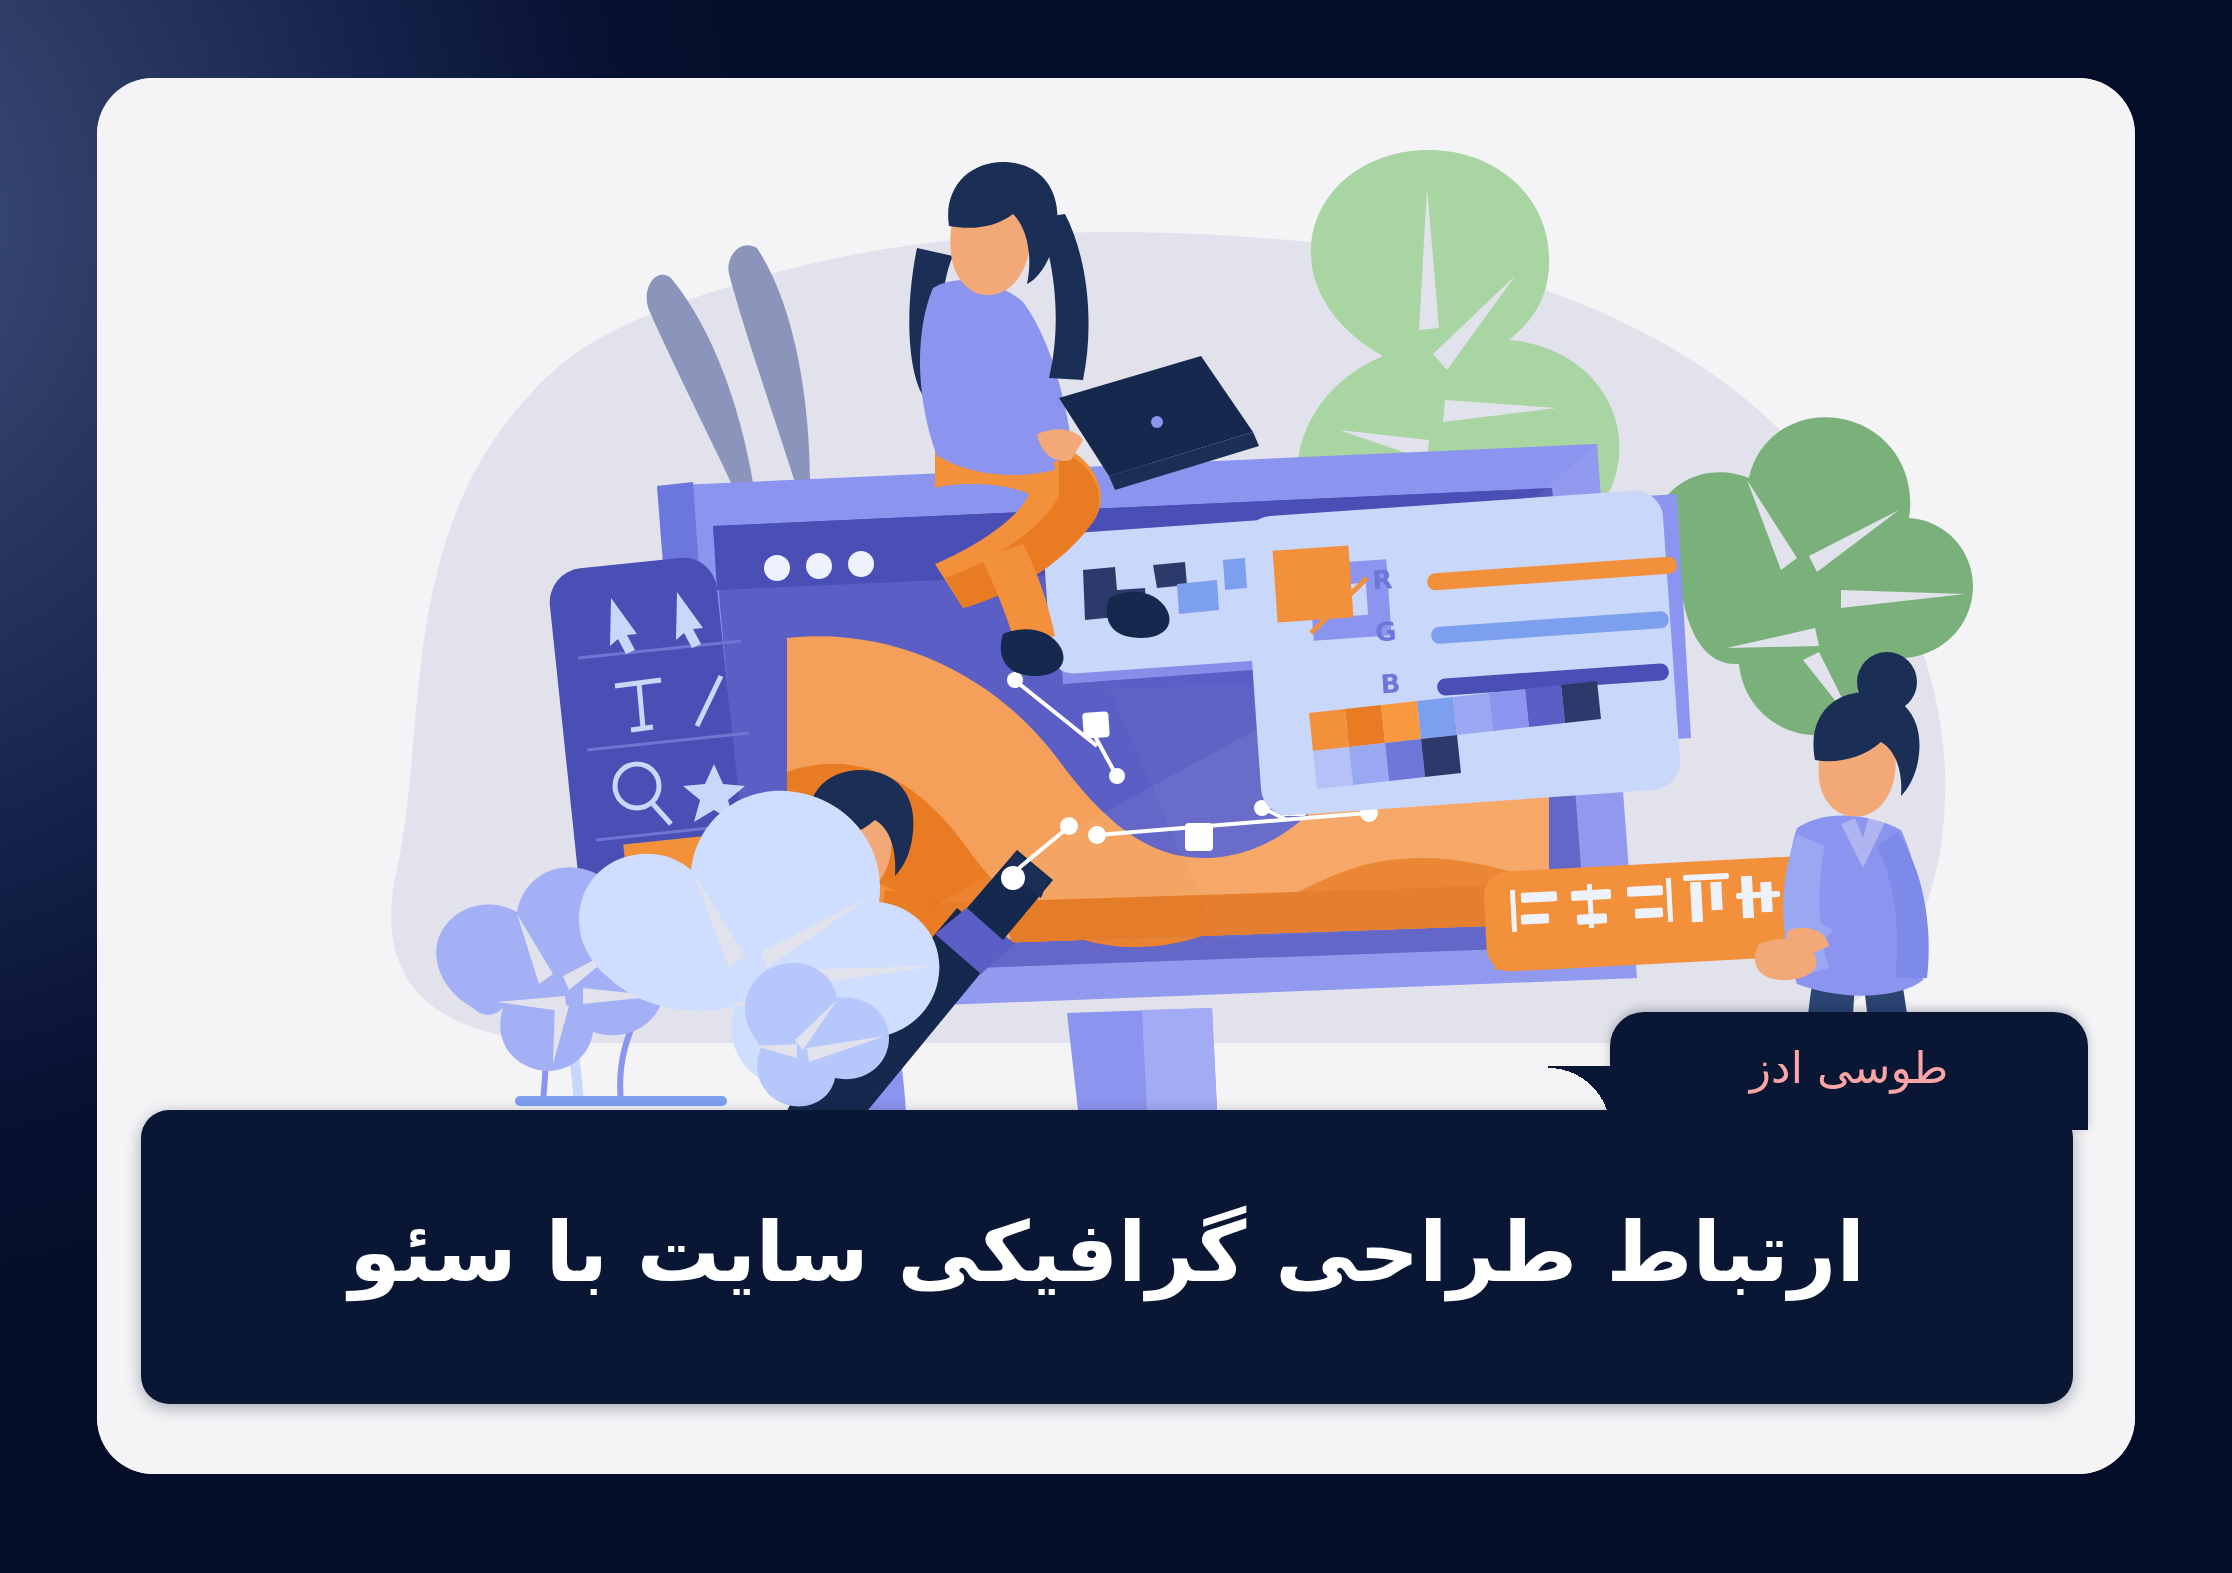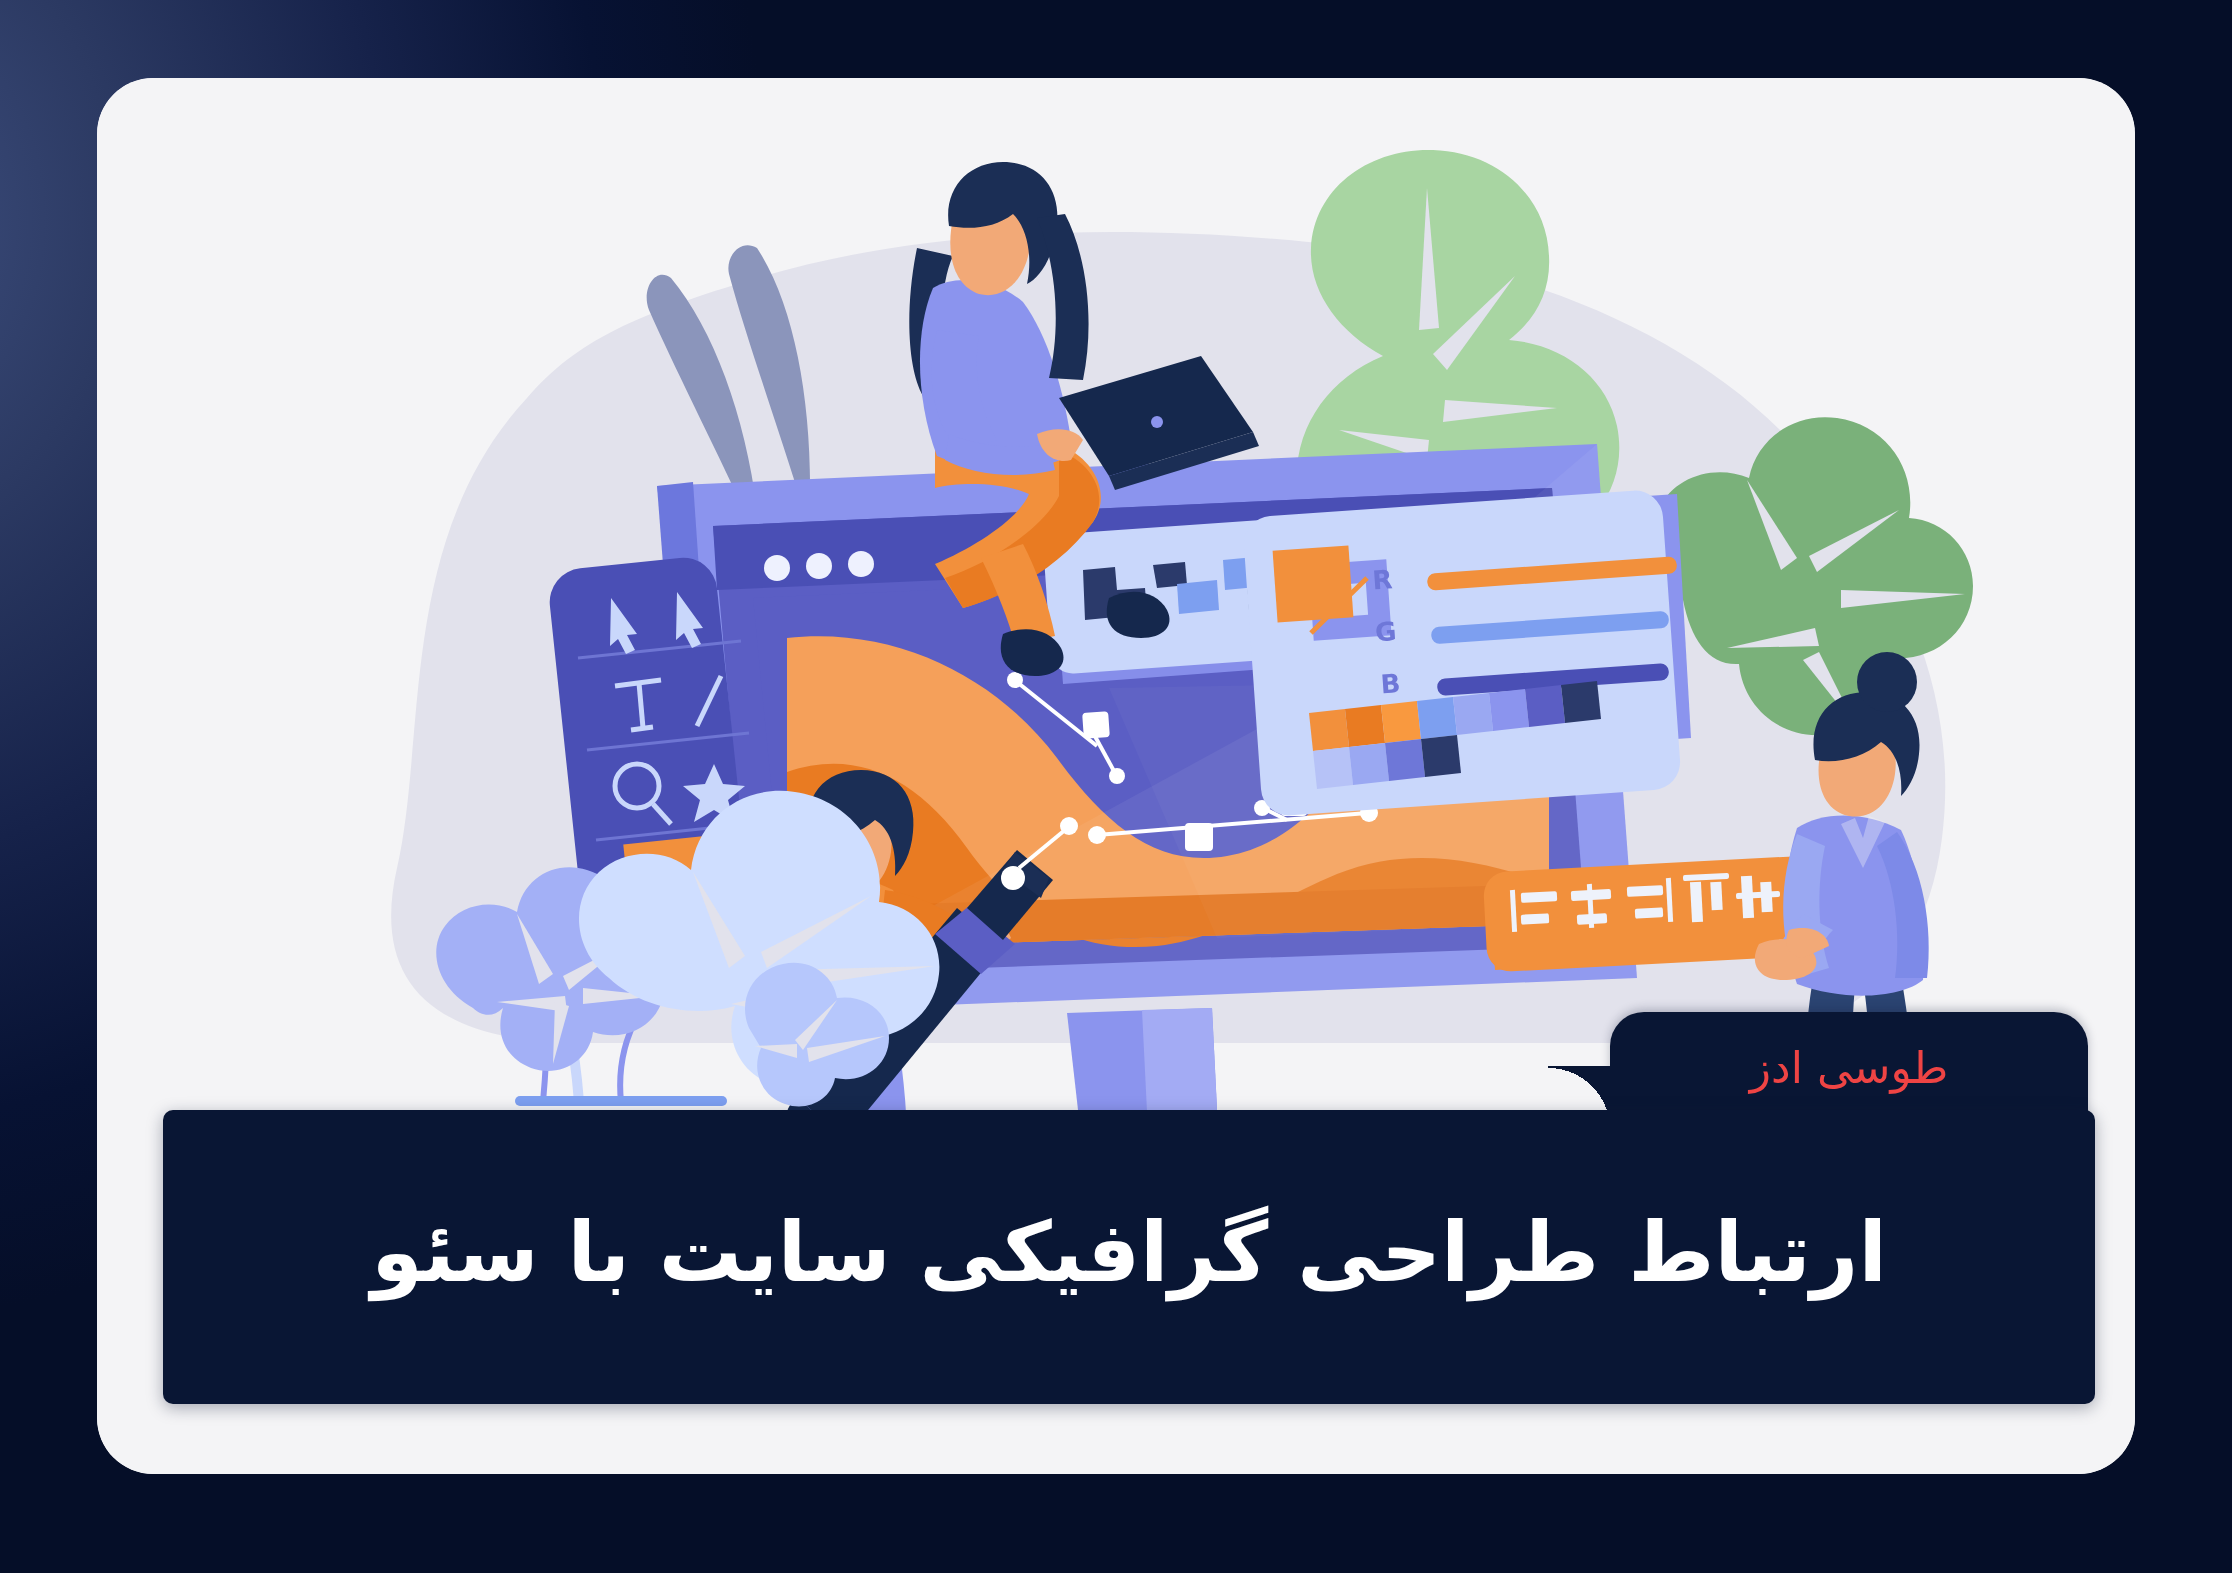--- a/index.html
+++ b/index.html
@@ -25,39 +25,39 @@
     position:absolute;left:97px;top:1036px;width:2038px;height:438px;
     background:#f4f4f6;border-radius:0 0 56px 56px;
   }
 
   
   #illus{position:absolute;left:97px;top:78px;width:2038px;height:1396px;overflow:hidden;border-radius:56px;}
   #illus svg{display:block;width:2038px;height:1396px;}
 
   
   #title-panel{
-    position:absolute;left:163px;top:1110px;width:1932px;height:294px;
-    background:#091634;border-radius:10px;
+    position:absolute;left:141px;top:1110px;width:1932px;height:294px;
+    background:#091634;border-radius:28px;
     box-shadow:0 4px 16px rgba(20,28,55,.35);
   }
   #title-text{
     position:absolute;inset:0;display:flex;align-items:center;justify-content:center;
     color:#ffffff;font-size:83px;font-weight:700;letter-spacing:-1px;
     direction:rtl;white-space:nowrap;padding-bottom:10px;
   }
 
   
   #brand-tab{
     position:absolute;left:1610px;top:1012px;width:478px;height:118px;
     background:#091634;border-radius:34px 34px 0 0;
     box-shadow:0 -3px 10px rgba(20,28,55,.25);
   }
   #brand-text{
     position:absolute;inset:0;display:flex;align-items:center;justify-content:center;
-    color:#ef4444;font-size:44px;font-weight:400;direction:rtl;padding-bottom:8px;
+    color:#fca5a5;font-size:44px;font-weight:400;direction:rtl;padding-bottom:8px;
   }
   
   #notch{
     position:absolute;left:1548px;top:1066px;width:70px;height:64px;
     background:
       radial-gradient(circle 62px at 0% 100%, transparent 0 62px, #091634 62px);
   }
   #notch-mask{
     position:absolute;left:1548px;top:1066px;width:70px;height:64px;
     background:radial-gradient(circle 62px at 0% 100%, #f4f4f6 0 61px, transparent 62px);

